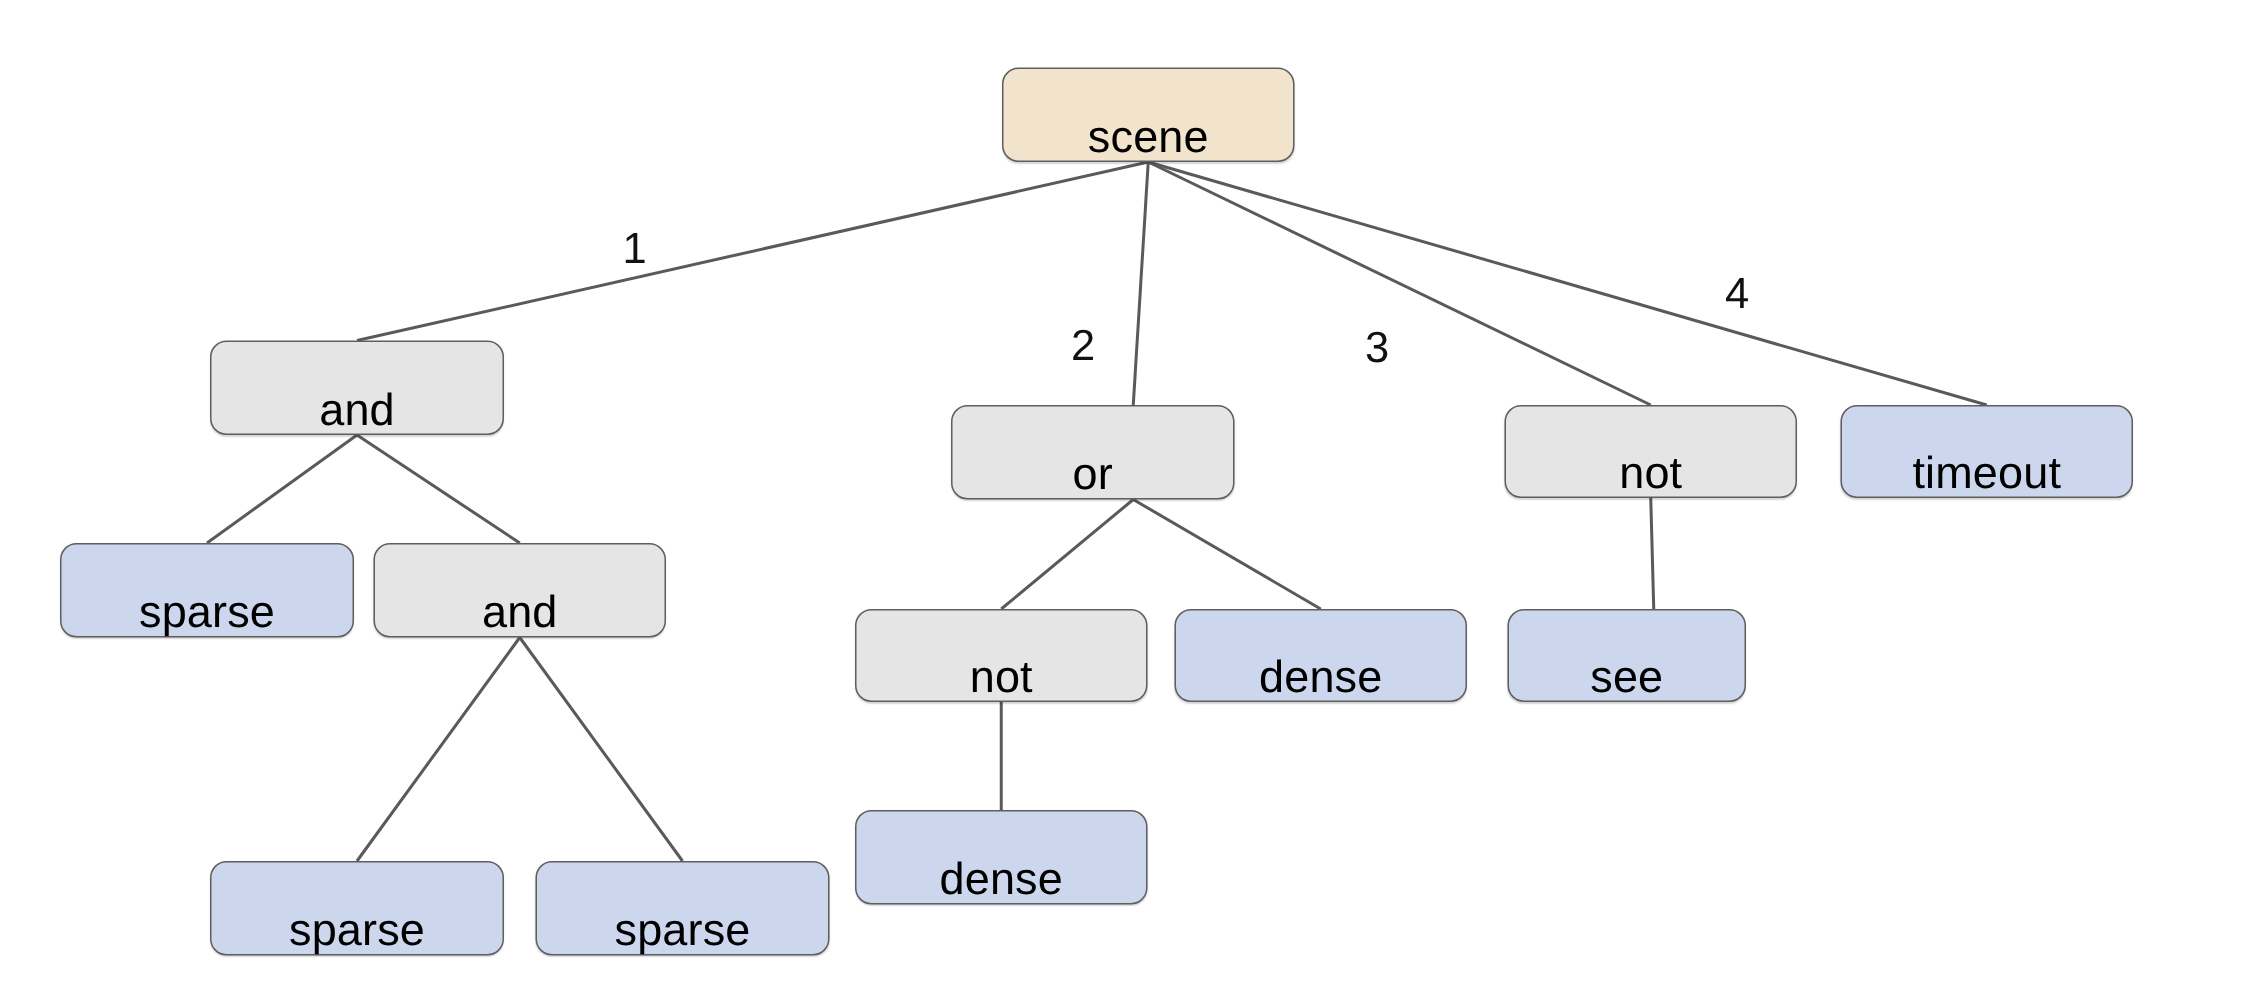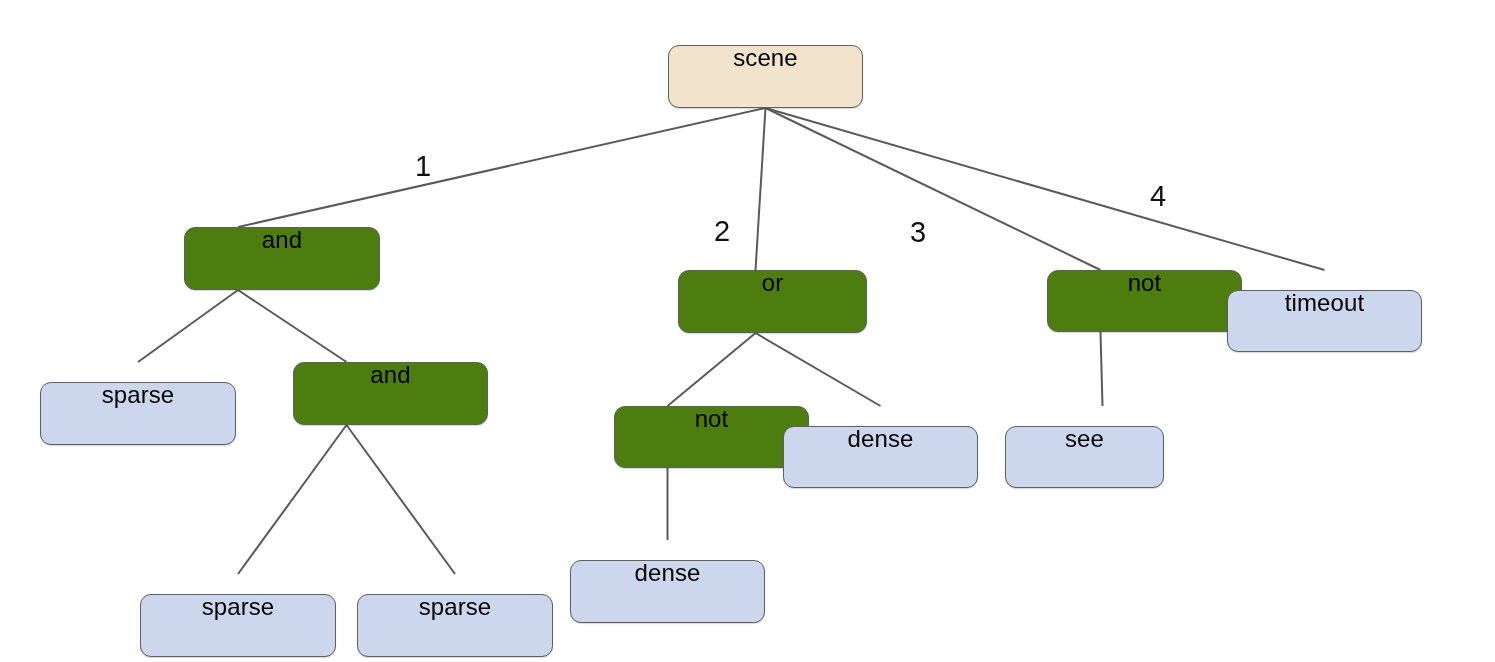--- a/index.html
+++ b/index.html
@@ -25,32 +25,32 @@
     width: 1495px;
     height: 662px;
     pointer-events: none;
   }
   .node {
     position: absolute;
     box-sizing: border-box;
     border: 1.6px solid #5f5f5f;
     border-radius: 11px;
     display: flex;
-    align-items: flex-start;
+    align-items: flex-end;
     justify-content: center;
     color: #000000;
-    font-size: 24px;
+    font-size: 30px;
     line-height: 1;
     letter-spacing: 0.1px;
     white-space: nowrap;
     box-shadow: 0 1px 1px rgba(0,0,0,0.16);
   }
   .node.root   { background: #f2e4cc; }
-  .node.op     { background: #4d7c0f; margin-left: 44px; }
-  .node.leaf   { background: #ccd7ee; margin-top: 20px; }
+  .node.op     { background: #e5e5e5; }
+  .node.leaf   { background: #ccd7ee; }
   .edge-label {
     position: absolute;
     font-size: 29px;
     color: #111111;
     line-height: 1;
     white-space: nowrap;
   }
 </style>
 </head>
 <body>

